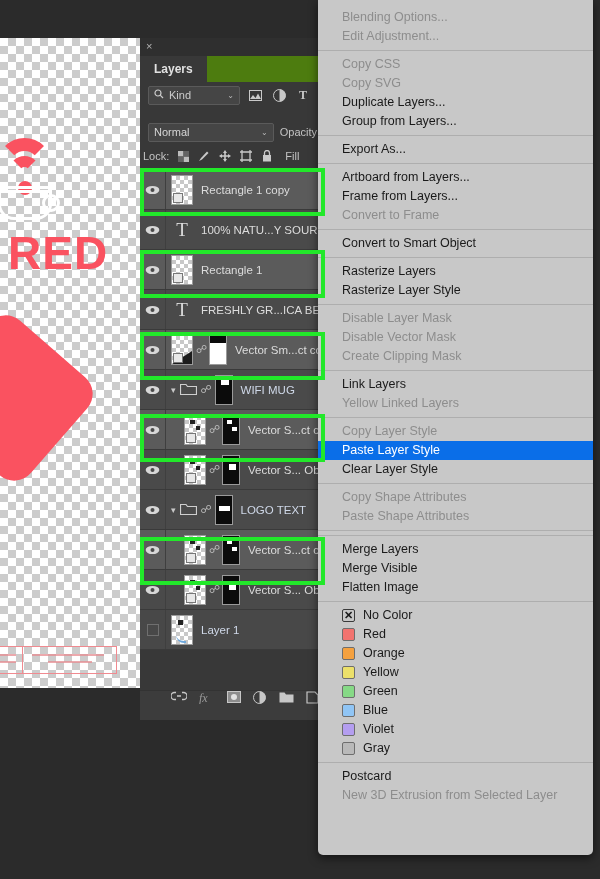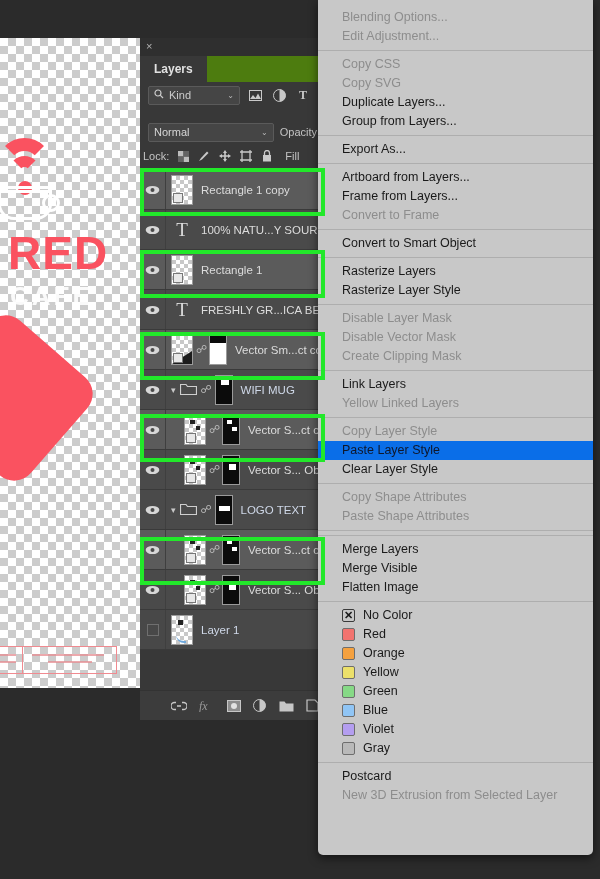--- a/index.html
+++ b/index.html
@@ -160,21 +160,21 @@
   }
   .layer-name.blue { color: #cfd8e8; }
 
   .green-box {
     position: absolute; left: 0; width: 185px; height: 48px;
     border: 4px solid #22e82a; pointer-events: none; z-index: 5;
   }
 
   #panel-footer {
     position: absolute; left: 0; bottom: 0; width: 185px; height: 30px;
-    background: #3c3c3c; display: flex; align-items: center; justify-content: flex-end;
+    background: #3c3c3c; display: flex; align-items: flex-start; justify-content: flex-end;
     gap: 12px; padding-right: 6px; border-top: 1px solid #333;
   }
   .footer-icon { color: #c7c7c7; font-size: 12px; cursor: pointer; display: flex; align-items: center; }
 
   #panel-scrollbar {
     position: absolute; right: 0; top: 160px; width: 5px; height: 330px; background: #6d6d6d;
   }
 
   
   #context-menu {
@@ -182,21 +182,21 @@
     background: #c8c8c8; border-radius: 0 0 5px 5px;
     box-shadow: 0 3px 10px rgba(0,0,0,.55);
     font-size: 12.5px; color: #1a1a1a;
     padding: 8px 0 6px 0;
     overflow: hidden;
   }
   .mi {
     height: 19px; line-height: 19px; padding-left: 24px; white-space: nowrap; cursor: pointer;
   }
   .mi.disabled { color: #8d8d8d; cursor: default; }
-  .mi.hl { background: #0a6ee8; color: #0f172a; }
+  .mi.hl { background: #0a6ee8; color: #ffffff; }
   .sep { height: 1px; background: #aeaeae; margin: 4px 0; }
   .swatch-row { height: 19px; line-height: 19px; display: flex; align-items: center; padding-left: 24px; cursor: pointer; }
   .sw {
     width: 13px; height: 13px; border: 1px solid #6e6e6e; border-radius: 2px;
     margin-right: 8px; flex: 0 0 13px; display: flex; align-items: center; justify-content: center;
     font-size: 11px; font-weight: bold; color: #1a1a1a; line-height: 1;
   }
 </style>
 </head>
 <body>
@@ -207,21 +207,20 @@
     <div id="canvas-art">
       <div class="wifi-arc" id="wifi-a1"></div>
       <div class="wifi-arc" id="wifi-a2"></div>
       <div id="wifi-dot"></div>
 
       <div id="mug-top"></div>
       <div id="mug-outline"></div>
       <div id="mug-handle"></div>
 
       <div id="red-word">RED</div>
-      <div id="cafe-word">CAFE</div>
 
       <div id="red-shape"></div>
 
       <div id="tiny-text-box">
         <div class="tiny-line" style="left:4px; top:7px; width:16px;"></div>
         <div class="tiny-line" style="left:4px; top:14px; width:16px;"></div>
         <div class="tiny-line" style="left:36px; top:7px; width:72px;"></div>
         <div class="tiny-line" style="left:52px; top:14px; width:44px;"></div>
       </div>
     </div>

